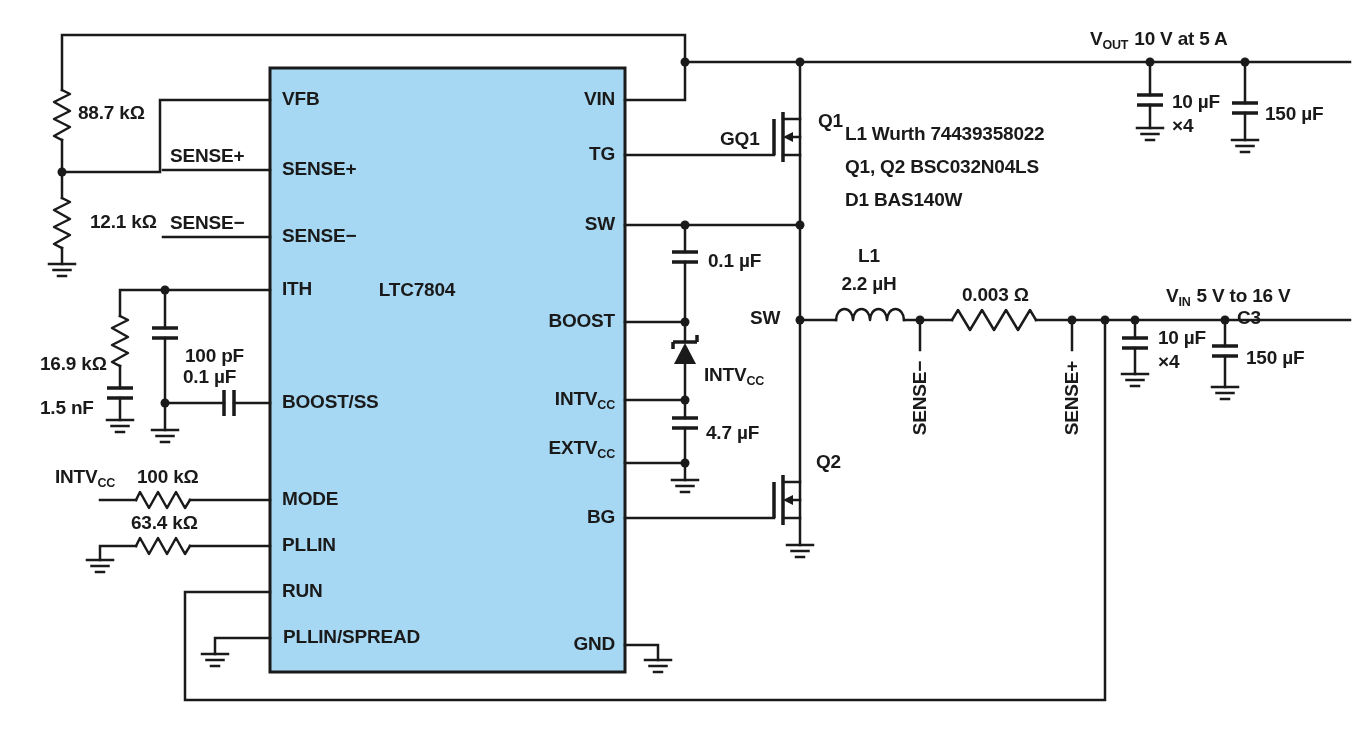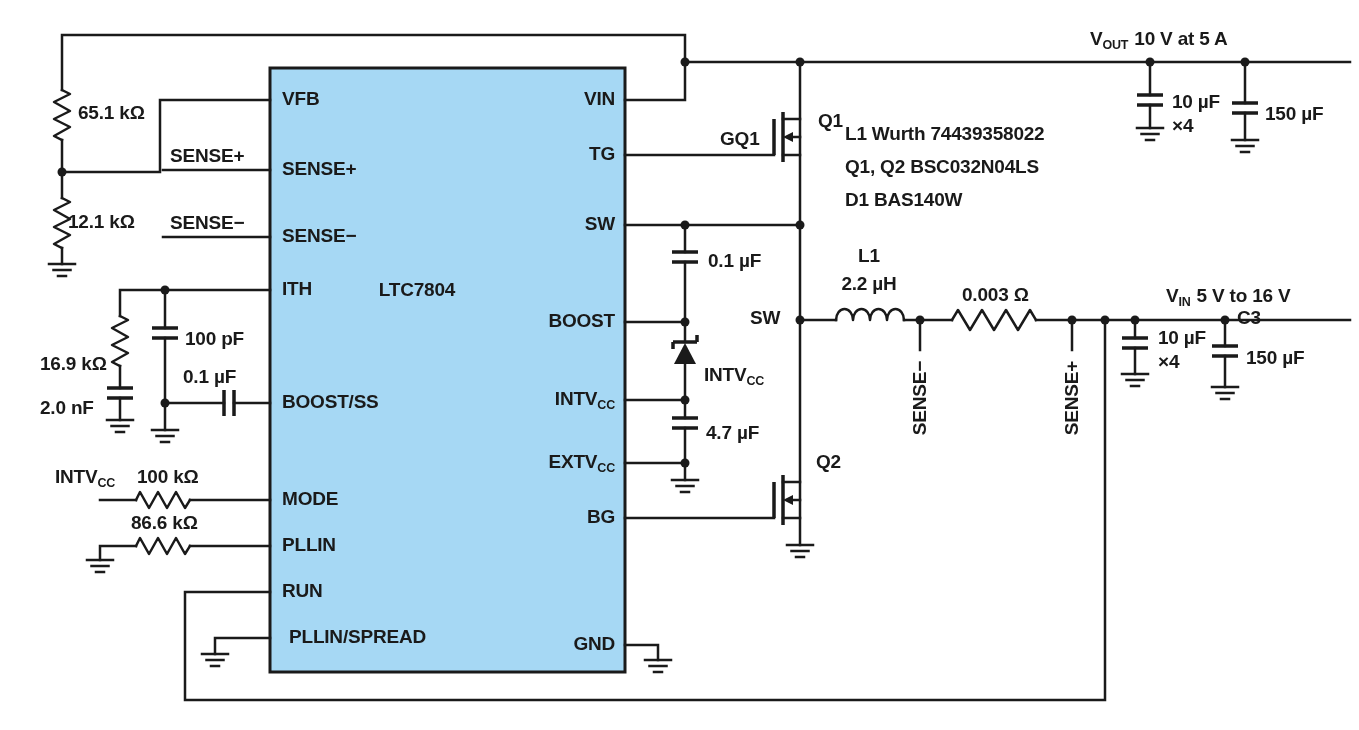--- a/index.html
+++ b/index.html
@@ -158,42 +158,42 @@
   <div class="lbl ctr" style="left:417px;top:280px">LTC7804</div>
 
   <div class="lbl" style="left:282px;top:89px">VFB</div>
   <div class="lbl" style="left:282px;top:159px">SENSE+</div>
   <div class="lbl" style="left:282px;top:226px">SENSE−</div>
   <div class="lbl" style="left:282px;top:279px">ITH</div>
   <div class="lbl" style="left:282px;top:392px">BOOST/SS</div>
   <div class="lbl" style="left:282px;top:489px">MODE</div>
   <div class="lbl" style="left:282px;top:535px">PLLIN</div>
   <div class="lbl" style="left:282px;top:581px">RUN</div>
-  <div class="lbl" style="left:289px;top:627px">PLLIN/SPREAD</div>
+  <div class="lbl" style="left:283px;top:627px">PLLIN/SPREAD</div>
 
   <div class="lbl pin-r" style="top:89px"><span>VIN</span><span class="sub"></span></div>
   <div class="lbl pin-r" style="top:144px"><span>TG</span><span class="sub"></span></div>
   <div class="lbl pin-r" style="top:214px"><span>SW</span><span class="sub"></span></div>
   <div class="lbl pin-r" style="top:311px"><span>BOOST</span><span class="sub"></span></div>
   <div class="lbl pin-r" style="top:389px"><span>INTV</span><span class="sub">CC</span></div>
-  <div class="lbl pin-r" style="top:452px"><span>EXTV</span><span class="sub">CC</span></div>
+  <div class="lbl pin-r" style="top:438px"><span>EXTV</span><span class="sub">CC</span></div>
   <div class="lbl pin-r" style="top:507px"><span>BG</span><span class="sub"></span></div>
   <div class="lbl pin-r" style="top:634px"><span>GND</span><span class="sub"></span></div>
 
-  <div class="lbl" style="left:78px;top:103px">65.1 kΩ</div>
-  <div class="lbl" style="left:68px;top:212px">12.1 kΩ</div>
+  <div class="lbl" style="left:78px;top:103px">88.7 kΩ</div>
+  <div class="lbl" style="left:90px;top:212px">12.1 kΩ</div>
   <div class="lbl" style="left:170px;top:146px">SENSE+</div>
   <div class="lbl" style="left:170px;top:213px">SENSE−</div>
   <div class="lbl" style="left:40px;top:354px">16.9 kΩ</div>
-  <div class="lbl" style="left:40px;top:398px">2.0 nF</div>
-  <div class="lbl" style="left:185px;top:329px">100 pF</div>
+  <div class="lbl" style="left:40px;top:398px">1.5 nF</div>
+  <div class="lbl" style="left:185px;top:346px">100 pF</div>
   <div class="lbl" style="left:183px;top:367px">0.1 µF</div>
   <div class="lbl" style="left:55px;top:467px"><span>INTV</span><span class="sub">CC</span></div>
   <div class="lbl" style="left:137px;top:467px">100 kΩ</div>
-  <div class="lbl" style="left:131px;top:513px">86.6 kΩ</div>
+  <div class="lbl" style="left:131px;top:513px">63.4 kΩ</div>
 
   <div class="lbl" style="left:720px;top:129px">GQ1</div>
   <div class="lbl" style="left:818px;top:111px">Q1</div>
   <div class="lbl" style="left:845px;top:124px">L1 Wurth 74439358022</div>
   <div class="lbl" style="left:845px;top:157px">Q1, Q2 BSC032N04LS</div>
   <div class="lbl" style="left:845px;top:190px">D1 BAS140W</div>
   <div class="lbl" style="left:708px;top:251px">0.1 µF</div>
   <div class="lbl" style="left:704px;top:365px"><span>INTV</span><span class="sub">CC</span></div>
   <div class="lbl" style="left:706px;top:423px">4.7 µF</div>
   <div class="lbl" style="left:816px;top:452px">Q2</div>

